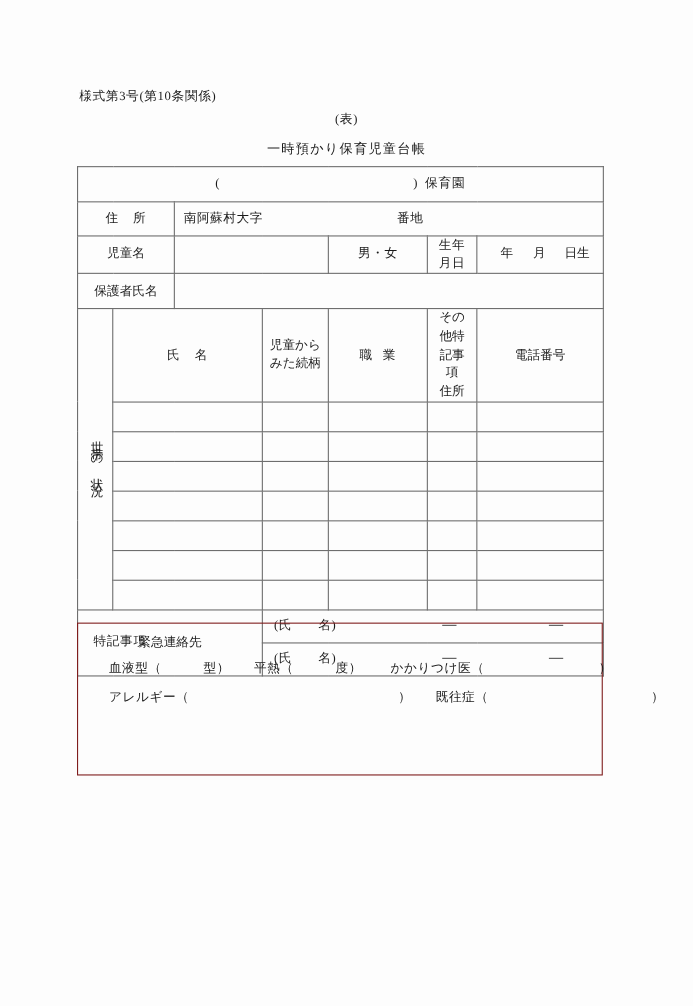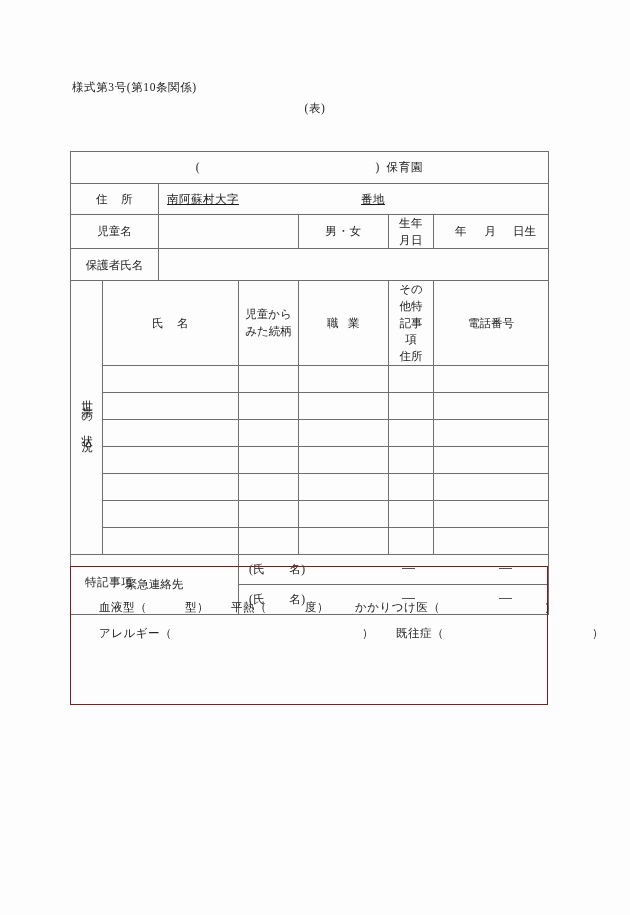--- a/index.html
+++ b/index.html
@@ -119,21 +119,20 @@
   .school-line .blank-run  { display: inline-block; width: 176px; }
   .school-line .paren-close{ display: inline-block; }
   .school-line .school-word{ display: inline-block; padding-left: 7px; letter-spacing: 0.8px; }
 
   
   .addr-line {
     display: flex;
     align-items: center;
     white-space: nowrap;
     padding-left: 2px;
-    text-decoration: underline;
   }
   .addr-line .addr-pre { letter-spacing: 0.5px; }
   .addr-line .addr-gap { display: inline-block; width: 122px; }
   .addr-line .addr-post { letter-spacing: 0.5px; }
 
   
   .dob-line {
     display: flex;
     justify-content: flex-end;
     align-items: center;
@@ -208,20 +207,21 @@
   .seg-gap-md { display: inline-block; width: 22px; }
   .seg-gap-lg { display: inline-block; width: 26px; }
 </style>
 </head>
 <body>
 
 <div class="page">
 
   <div class="form-code">様式第3号(第10条関係)</div>
   <div class="face-mark">(表)</div>
+  <div class="doc-title">一時預かり保育児童台帳</div>
 
   <table class="form-table">
     <colgroup>
       <col style="width:32px">
       <col style="width:56px">
       <col style="width:80px">
       <col style="width:60px">
       <col style="width:90px">
       <col style="width:45px">
       <col style="width:115px">

